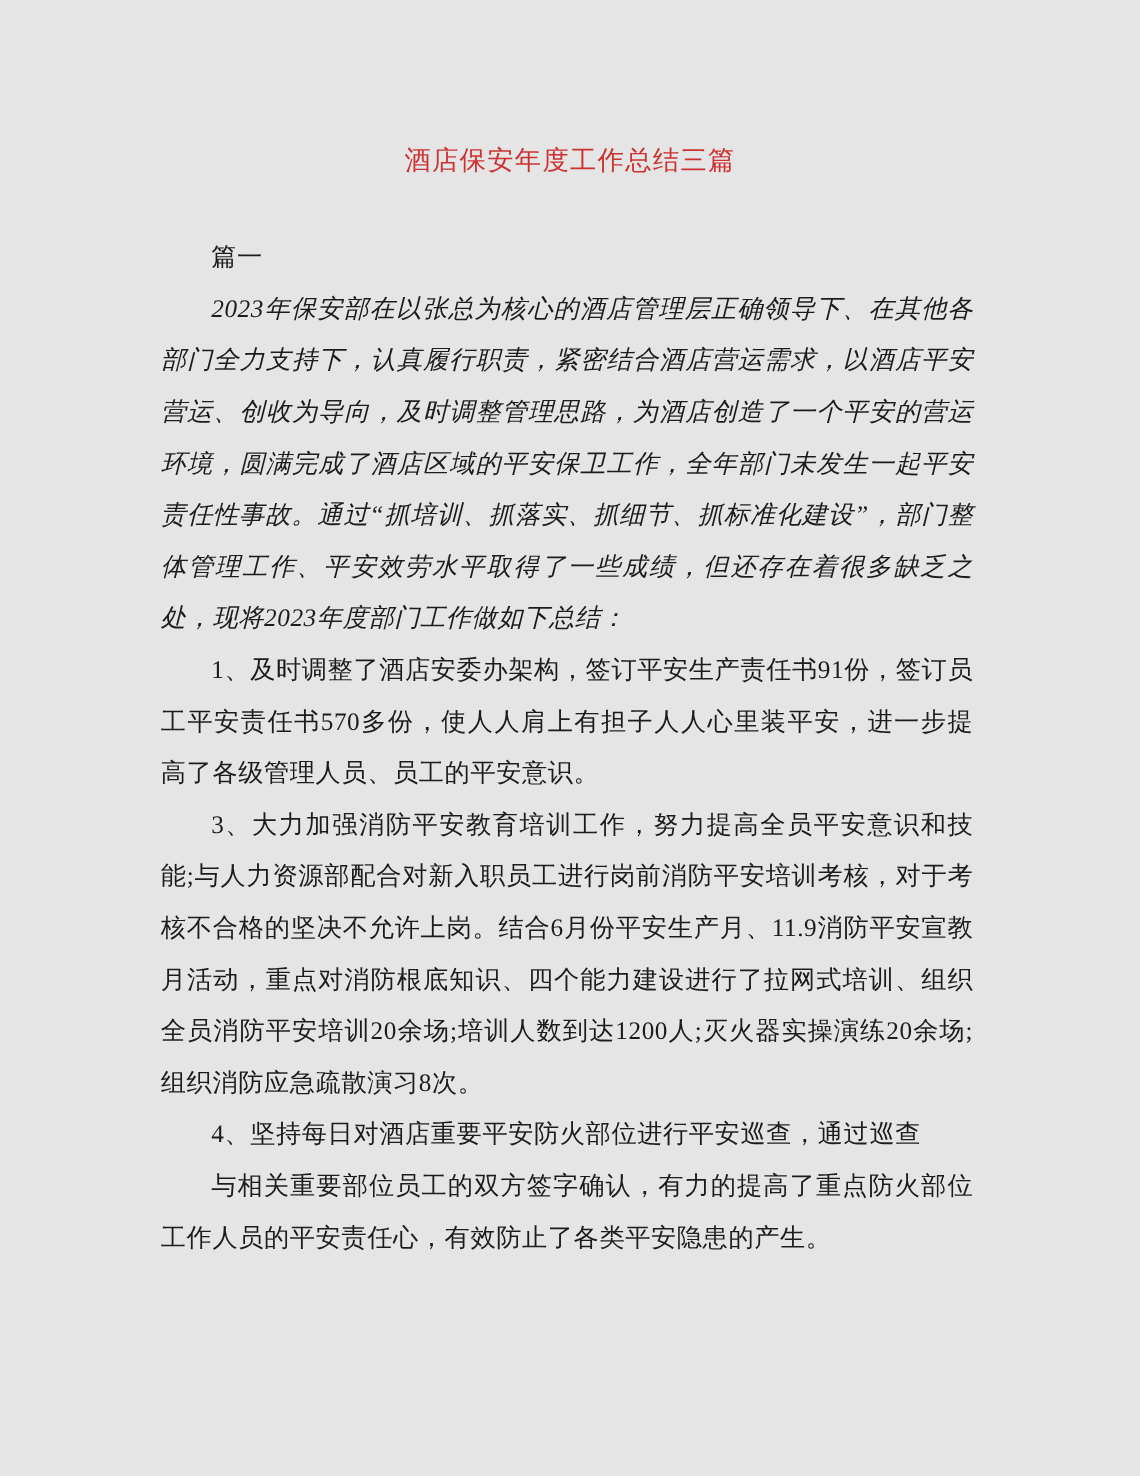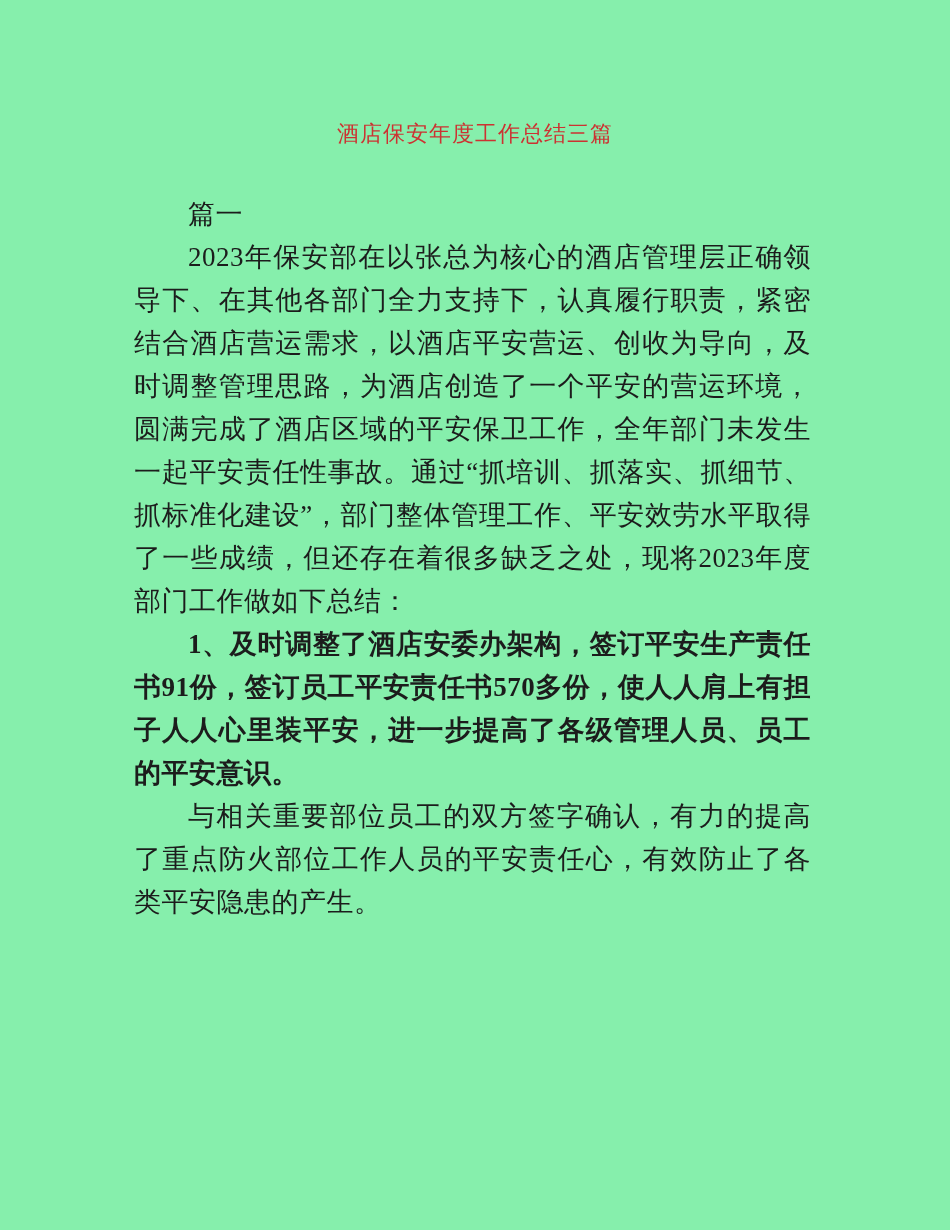--- a/index.html
+++ b/index.html
@@ -9,50 +9,52 @@
   }
   body {
     width: 950px;
     height: 1230px;
     font-family: "Liberation Serif", "DejaVu Serif", serif;
   }
   .page {
     position: relative;
     width: 950px;
     height: 1230px;
-    background: #86efac;
+    background: #e5e5e5;
     overflow: hidden;
   }
   .doc-title {
     margin: 0;
     padding-top: 119px;
     text-align: center;
     font-size: 22px;
     font-weight: normal;
     line-height: 30px;
     letter-spacing: 1px;
   }
   .doc-body {
     margin: 44px 139px 0 134px;
   }
   .doc-body p {
     margin: 0;
     padding: 0;
-    font-size: 27px;
+    font-size: 21px;
     line-height: 43px;
     text-align: justify;
     text-indent: 2em;
     letter-spacing: 0.5px;
   }
 </style>
 </head>
 <body>
 
 <div class="page">
   <h1 class="doc-title" style="color: rgb(204, 50, 50);">酒店保安年度工作总结三篇</h1>
   <div class="doc-body">
     <p style="color: rgb(28, 28, 28);">篇一</p>
-    <p style="color: rgb(28, 28, 28);">2023年保安部在以张总为核心的酒店管理层正确领导下、在其他各部门全力支持下，认真履行职责，紧密结合酒店营运需求，以酒店平安营运、创收为导向，及时调整管理思路，为酒店创造了一个平安的营运环境，圆满完成了酒店区域的平安保卫工作，全年部门未发生一起平安责任性事故。通过“抓培训、抓落实、抓细节、抓标准化建设”，部门整体管理工作、平安效劳水平取得了一些成绩，但还存在着很多缺乏之处，现将2023年度部门工作做如下总结：</p>
-    <p style="color: rgb(28, 28, 28); font-weight: bold;">1、及时调整了酒店安委办架构，签订平安生产责任书91份，签订员工平安责任书570多份，使人人肩上有担子人人心里装平安，进一步提高了各级管理人员、员工的平安意识。</p>
+    <p style="color: rgb(28, 28, 28); font-style: italic;">2023年保安部在以张总为核心的酒店管理层正确领导下、在其他各部门全力支持下，认真履行职责，紧密结合酒店营运需求，以酒店平安营运、创收为导向，及时调整管理思路，为酒店创造了一个平安的营运环境，圆满完成了酒店区域的平安保卫工作，全年部门未发生一起平安责任性事故。通过“抓培训、抓落实、抓细节、抓标准化建设”，部门整体管理工作、平安效劳水平取得了一些成绩，但还存在着很多缺乏之处，现将2023年度部门工作做如下总结：</p>
+    <p style="color: rgb(28, 28, 28);">1、及时调整了酒店安委办架构，签订平安生产责任书91份，签订员工平安责任书570多份，使人人肩上有担子人人心里装平安，进一步提高了各级管理人员、员工的平安意识。</p>
+    <p style="color: rgb(28, 28, 28);">3、大力加强消防平安教育培训工作，努力提高全员平安意识和技能;与人力资源部配合对新入职员工进行岗前消防平安培训考核，对于考核不合格的坚决不允许上岗。结合6月份平安生产月、11.9消防平安宣教月活动，重点对消防根底知识、四个能力建设进行了拉网式培训、组织全员消防平安培训20余场;培训人数到达1200人;灭火器实操演练20余场;组织消防应急疏散演习8次。</p>
+    <p style="color: rgb(28, 28, 28);">4、坚持每日对酒店重要平安防火部位进行平安巡查，通过巡查</p>
     <p style="color: rgb(28, 28, 28);">与相关重要部位员工的双方签字确认，有力的提高了重点防火部位工作人员的平安责任心，有效防止了各类平安隐患的产生。</p>
 
   </div>
 </div>
 
 </body></html>

